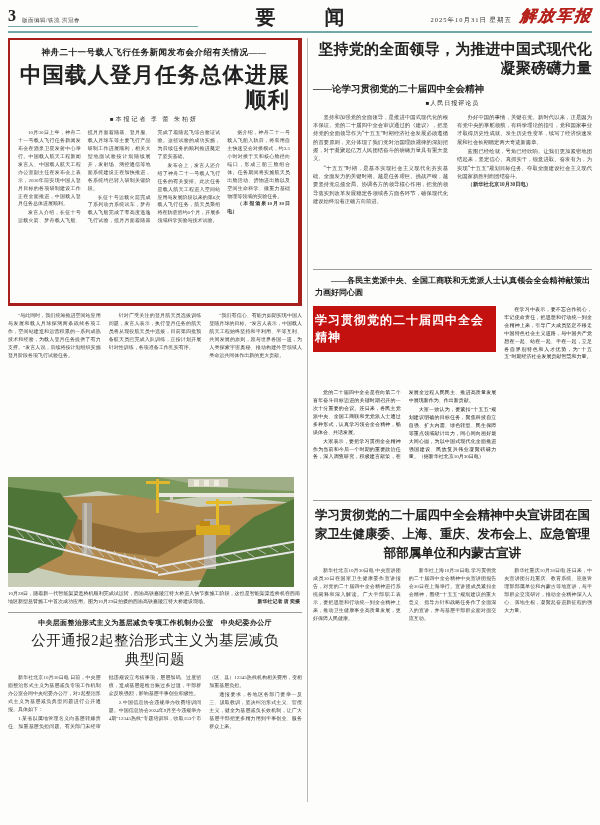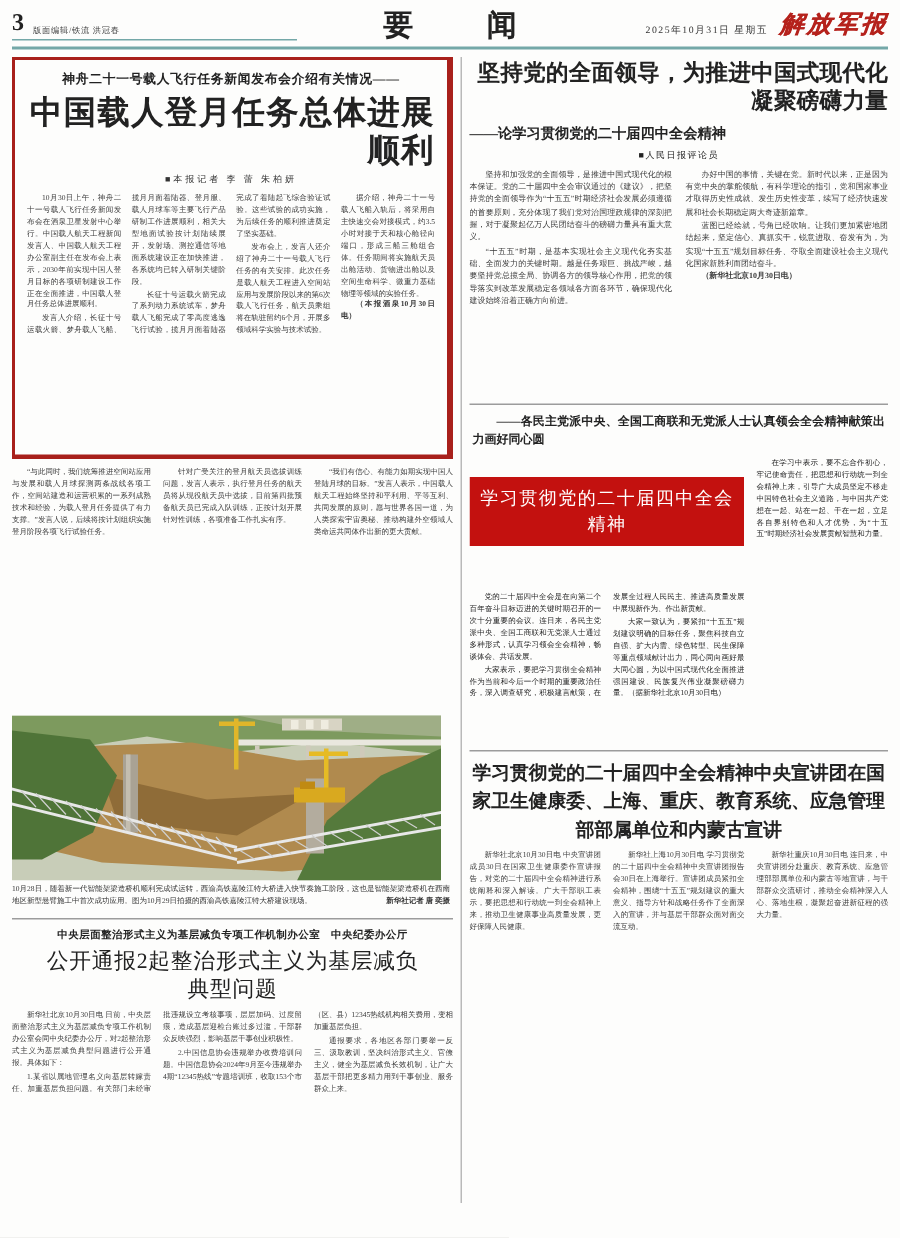--- a/index.html
+++ b/index.html
@@ -45,22 +45,22 @@
   .bl-body{column-count:3;column-gap:8px;height:128px;}
   
   .tr-headline{font-size:15px;font-weight:bold;text-align:right;line-height:1.25;letter-spacing:.2px;margin-top:2px;}
   .tr-subhead{font-size:9.5px;font-weight:bold;text-align:left;margin:5px 0 3px;}
   .tr-byline{font-size:6px;text-align:center;margin-bottom:5px;letter-spacing:1px;}
   .tr-body{column-count:2;column-gap:9px;height:150px;font-size:5.3px;}
   
   .mid-title{font-size:17px;font-weight:bold;text-align:center;letter-spacing:14px;text-indent:14px;margin-top:6px;}
   .mid-subtitle{font-size:8px;font-weight:bold;line-height:1.6;margin:5px 2px 6px;text-indent:2em;text-align:justify;}
   .mid-grid{display:grid;grid-template-columns:1fr 1fr 1fr;column-gap:8px;row-gap:5px;height:188px;overflow:hidden;}
-  .banner{grid-column:1/3;background:#c3110f;color:#fff;font-size:12px;font-weight:normal;
-          text-align:center;letter-spacing:1px;padding:6px 2px;align-self:start;margin-top:12px;}
+  .banner{grid-column:1/3;background:#c3110f;color:#fff;font-size:12px;font-weight:bold;
+          letter-spacing:1px;padding:6px 2px;align-self:start;}
   .mid-side{grid-column:3/4;grid-row:1/3;font-size:5px;line-height:1.58;overflow:hidden;}
   .mid-side p,.mid-below p{margin:0 0 1px;text-indent:2em;text-align:justify;}
   .mid-below{grid-column:1/3;grid-row:2/3;column-count:2;column-gap:8px;font-size:5px;line-height:1.58;overflow:hidden;}
   
   .br-headline{font-size:12.5px;font-weight:bold;text-align:center;line-height:1.5;margin:4px 2px 5px;}
   .br-body{column-count:3;column-gap:8px;height:140px;}
 </style>
 </head>
 <body>
 
@@ -202,21 +202,21 @@
                 <p>大家表示，要把学习贯彻全会精神作为当前和今后一个时期的重要政治任务，深入调查研究，积极建言献策，在发展全过程人民民主、推进高质量发展中展现新作为、作出新贡献。</p>
                 <p>大家一致认为，要紧扣“十五五”规划建议明确的目标任务，聚焦科技自立自强、扩大内需、绿色转型、民生保障等重点领域献计出力，同心同向画好最大同心圆，为以中国式现代化全面推进强国建设、民族复兴伟业凝聚磅礴力量。（据新华社北京10月30日电）</p>
               </div>
           </div>
         </div>
       </div>
 
       <hr class="hline">
 
       <div>
-        <div class="br-headline">学习贯彻党的二十届四中全会精神中央宣讲团在国家卫生健康委、上海、重庆、教育系统、应急管理部部属单位和内蒙古宣讲</div>
+        <div class="br-headline">学习贯彻党的二十届四中全会精神中央宣讲团在国家卫生健康委、上海、重庆、发布会上、应急管理部部属单位和内蒙古宣讲</div>
         <div class="br-body body-cols">
           <div>
               <p>新华社北京10月30日电 中央宣讲团成员30日在国家卫生健康委作宣讲报告，对党的二十届四中全会精神进行系统阐释和深入解读。广大干部职工表示，要把思想和行动统一到全会精神上来，推动卫生健康事业高质量发展，更好保障人民健康。</p>
               <p>新华社上海10月30日电 学习贯彻党的二十届四中全会精神中央宣讲团报告会30日在上海举行。宣讲团成员紧扣全会精神，围绕“十五五”规划建议的重大意义、指导方针和战略任务作了全面深入的宣讲，并与基层干部群众面对面交流互动。</p>
               <p>新华社重庆10月30日电 连日来，中央宣讲团分赴重庆、教育系统、应急管理部部属单位和内蒙古等地宣讲，与干部群众交流研讨，推动全会精神深入人心、落地生根，凝聚起奋进新征程的强大力量。</p>
             </div>
         </div>
       </div>
 
     </div>

